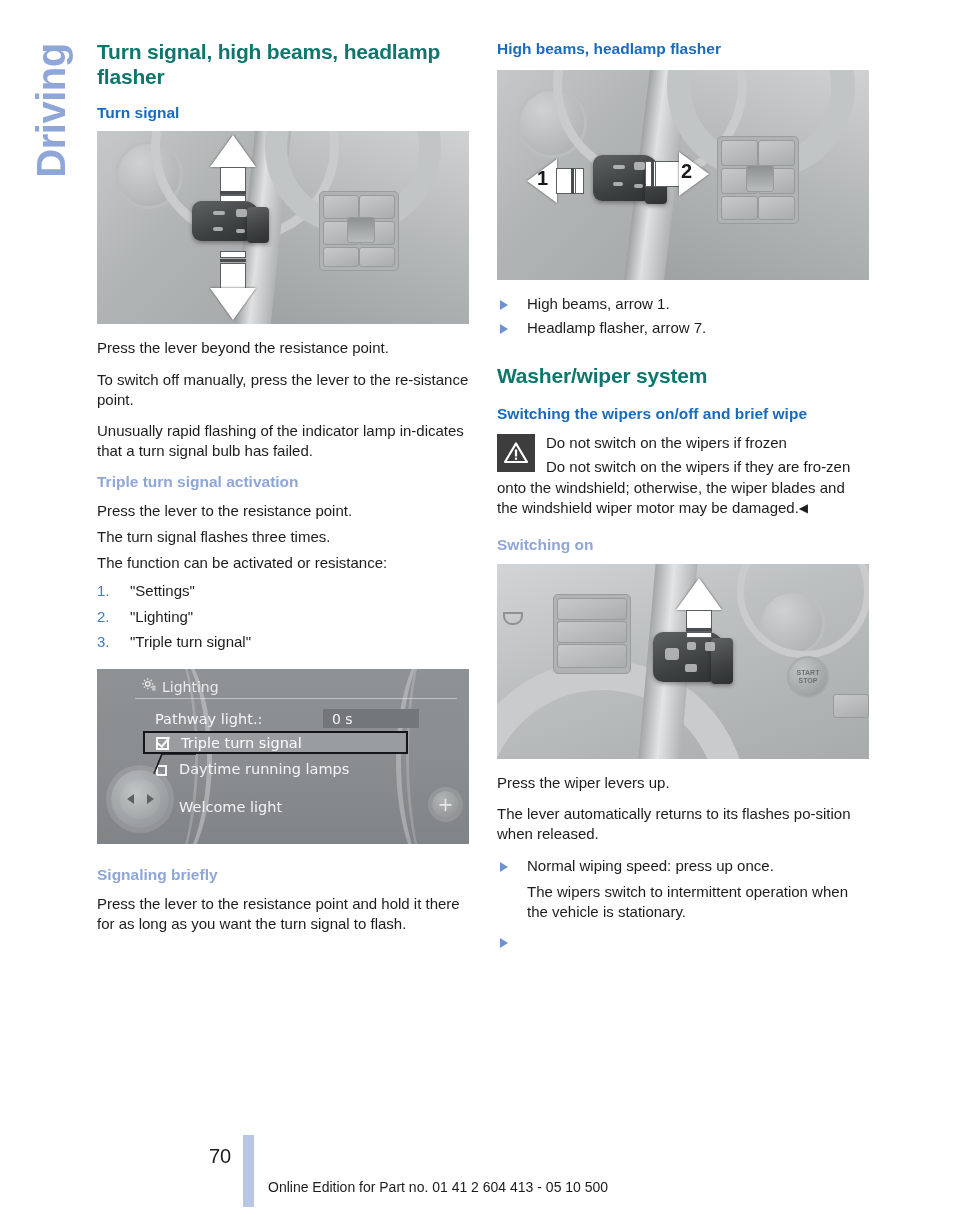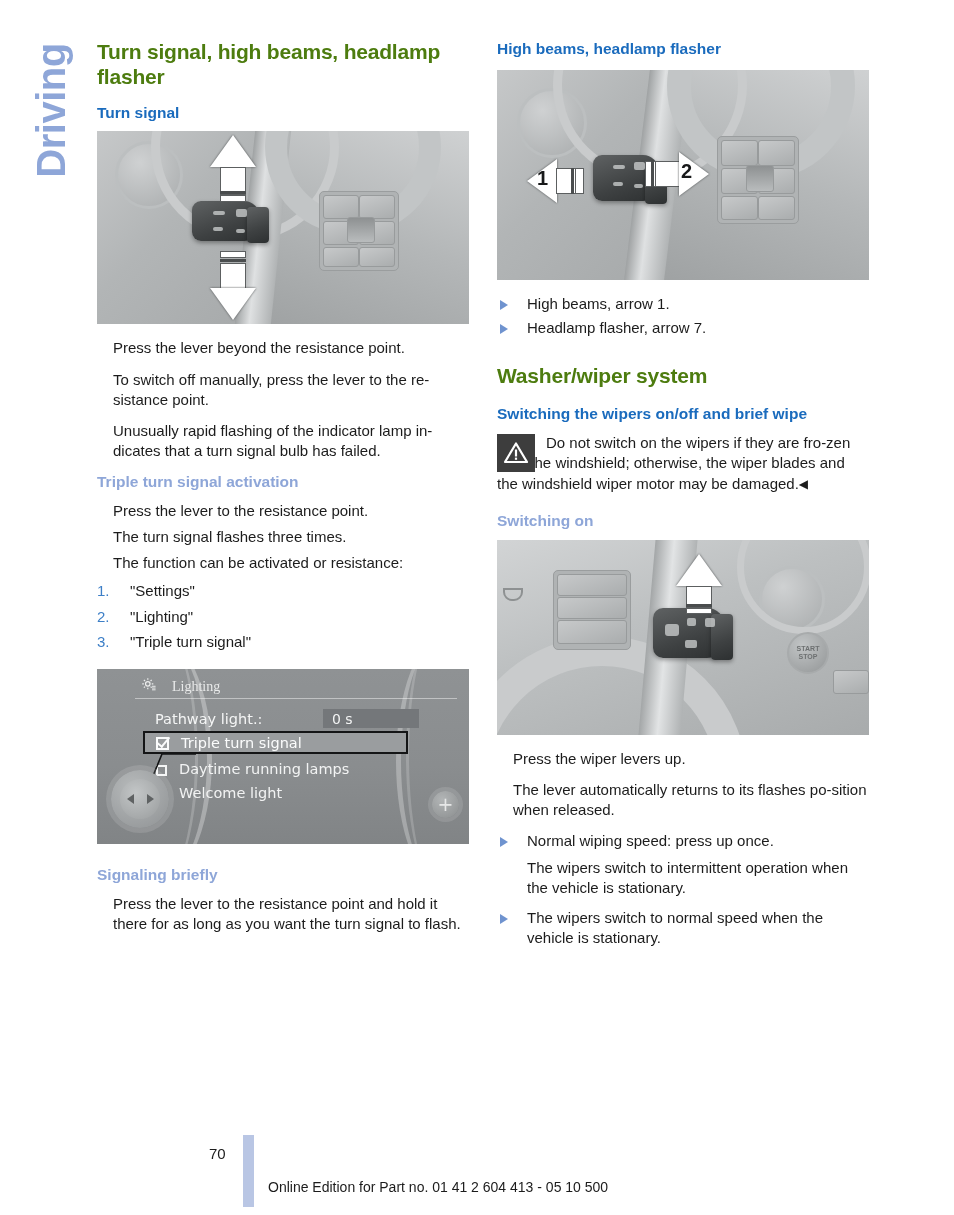--- a/index.html
+++ b/index.html
@@ -18,32 +18,32 @@
     font-size:40px;font-weight:bold;color:#8ea6d8;
     letter-spacing:-0.5px;text-align:center;
   }
 
   
   .col{position:absolute;top:40px;width:372px;}
   .col-left{left:97px;}
   .col-right{left:497px;}
 
   h1.sec{
-    font-size:21px;font-weight:bold;color:#4d7c0f;
+    font-size:21px;font-weight:bold;color:#0f766e;
     margin:0 0 14px 0;line-height:1.18;letter-spacing:-0.2px;
   }
   h2.sub-strong{
     font-size:15.5px;font-weight:bold;color:#1a6bbd;
     margin:0 0 9px 0;line-height:1.22;
   }
   h2.sub-light{
     font-size:15.5px;font-weight:bold;color:#8ea6d8;
     margin:0 0 9px 0;line-height:1.22;
   }
-  p{font-size:15px;line-height:1.35;margin:0 0 11px 16px;}
+  p{font-size:15px;line-height:1.35;margin:0 0 11px 0;}
   p.tight{margin-bottom:6px;}
 
   
   .photo{
     position:relative;width:372px;overflow:hidden;
     background:#b9bcbd;margin:0 0 14px 0;
   }
   .ph1{height:193px;}
   .ph2{height:210px;}
   .ph3{height:195px;}
@@ -118,21 +118,21 @@
     margin:4px 0 22px 0;color:#f2f3f3;
     font-family:"DejaVu Sans", sans-serif;}
   .idrive .swirlA{position:absolute;left:-10px;top:-40px;width:120px;height:260px;
     border-right:5px solid rgba(255,255,255,.30);border-radius:0 60% 60% 0;}
   .idrive .swirlB{position:absolute;left:2px;top:-55px;width:96px;height:285px;
     border-right:3px solid rgba(255,255,255,.20);border-radius:0 55% 55% 0;}
   .idrive .swirlC{position:absolute;right:-28px;top:-35px;width:96px;height:255px;
     border-left:5px solid rgba(255,255,255,.28);border-radius:60% 0 0 60%;}
   .idrive .swirlD{position:absolute;right:-14px;top:-50px;width:74px;height:275px;
     border-left:3px solid rgba(255,255,255,.18);border-radius:55% 0 0 55%;}
-  .idrive .hdr{position:absolute;left:43px;top:7px;display:flex;align-items:center;gap:15px;font-family:Liberation Serif, serif;}
+  .idrive .hdr{position:absolute;left:43px;top:7px;display:flex;align-items:center;gap:5px;}
   .idrive .hdr .gt{font-size:14px;color:#e9eaea;}
   .idrive .rule{position:absolute;left:38px;right:12px;top:29px;height:1px;
     background:rgba(255,255,255,.45);}
   .idrive .rows{position:absolute;left:58px;top:38px;right:22px;}
   .idrive .row{display:flex;align-items:center;height:24px;font-size:14.5px;
     color:#f4f5f5;position:relative;}
   .idrive .row .lbl{white-space:nowrap;}
   .idrive .valbox{position:absolute;left:168px;top:2px;width:96px;height:19px;
     background:#74777a;display:flex;align-items:center;padding-left:9px;
     font-size:14px;color:#f3f4f4;box-sizing:border-box;}
@@ -158,21 +158,21 @@
   .idrive .ctrl .cr{border-top:5px solid transparent;border-bottom:5px solid transparent;
     border-left:7px solid #5f6263;}
   .idrive .plus{position:absolute;right:10px;bottom:26px;width:27px;height:27px;
     border-radius:50%;background:radial-gradient(circle at 38% 32%,#b2b5b6,#8b8e8f);
     color:#e6e7e7;font-size:19px;line-height:26px;text-align:center;
     box-shadow:0 0 0 4px rgba(255,255,255,.12);}
   .idrive .leader{position:absolute;left:45px;bottom:48px;width:56px;height:44px;}
 
   
   .footer{position:absolute;left:0;right:0;bottom:0;height:80px;}
-  .footer .pnum{position:absolute;left:209px;top:10px;font-size:15px;color:#1c1c1c;}
+  .footer .pnum{position:absolute;left:209px;top:10px;font-size:20px;color:#1c1c1c;}
   .footer .bar{position:absolute;left:243px;top:0px;width:11px;height:72px;background:#b9c6e4;}
   .footer .edi{position:absolute;left:268px;top:44px;font-size:14px;color:#1c1c1c;
     white-space:nowrap;}
 </style>
 </head>
 <body>
 
 <div class="page">
 
   <div class="chapter-tab">Driving</div>
@@ -272,21 +272,21 @@
         <span class="cbx-chk"></span>
         <span class="st">Triple turn signal</span>
       </div>
 
       <div style="position:absolute;left:46px;top:90px;width:265px;height:23px;">
         <span class="optbox" style="top:6px;"></span>
         <span class="opt" style="top:2px;">Daytime running lamps</span>
       </div>
       <div style="position:absolute;left:46px;top:114px;width:265px;height:23px;">
         <span class="optbox" style="top:6px;"></span>
-        <span class="opt" style="top:2px;">Welcome light</span>
+        <span class="opt" style="top:16px;">Welcome light</span>
       </div>
 
       <svg class="leader" viewBox="0 0 56 44">
         <path d="M54 2 L20 2 L6 36" stroke="#121314" stroke-width="1.6" fill="none"></path>
         <circle cx="6" cy="36" r="3" fill="#121314"></circle>
       </svg>
 
       <div class="ctrl">
         <div class="inner">
           <span class="ca cl"></span>
@@ -351,20 +351,21 @@
     <h2 class="sub-strong">Switching the wipers on/off and brief wipe</h2>
 
     <div class="warn">
       <div class="wicon">
         <svg width="26" height="24" viewBox="0 0 26 24">
           <path d="M13 2.5 L24 21 L2 21 Z" fill="none" stroke="#ffffff" stroke-width="2.2" stroke-linejoin="round"></path>
           <rect x="11.9" y="8.5" width="2.2" height="7" fill="#ffffff"></rect>
           <rect x="11.9" y="16.6" width="2.2" height="2.2" fill="#ffffff"></rect>
         </svg>
       </div>
+      <p class="wtitle">Do not switch on the wipers if frozen</p>
       <p class="wbody"><span>Do not switch on the wipers if they are fro-zen onto the windshield; otherwise, the wiper blades and the windshield wiper motor may be damaged.</span><span class="wend">◀</span></p>
     </div>
 
     <h2 class="sub-light" style="margin-top:18px;">Switching on</h2>
 
     <div class="photo ph3">
       <div class="dash">
         <div style="position:absolute;inset:0;background:linear-gradient(160deg,#d2d4d5 0%,#bdc0c1 40%,#a8abac 100%);"></div>
         <div class="wheel" style="left:-40px;top:96px;width:230px;height:230px;border-width:30px;border-color:#c9cbcc;"></div>
         <div class="btnpad" style="left:56px;top:30px;width:76px;height:78px;"></div>
@@ -393,21 +394,20 @@
       <div class="arr-shaft-v" style="left:189px;top:68px;height:6px;"></div>
     </div>
 
     <p>Press the wiper levers up.</p>
     <p>The lever automatically returns to its flashes po-sition when released.</p>
 
     <ul class="tri">
       <li><span class="tb"></span><span>Normal wiping speed: press up once.</span></li>
       <li class="cont"><span>The wipers switch to intermittent operation when the vehicle is stationary.</span></li>
       <li style="margin-top:10px;"><span class="tb"></span></li>
-      <li class="cont"><span>The wipers switch to normal speed when the vehicle is stationary.</span></li>
     </ul>
   </div>
 
   <div class="footer">
     <div class="pnum">70</div>
     <div class="bar"></div>
     <div class="edi">Online Edition for Part no. 01 41 2 604 413 - 05 10 500</div>
   </div>
 
 </div>

